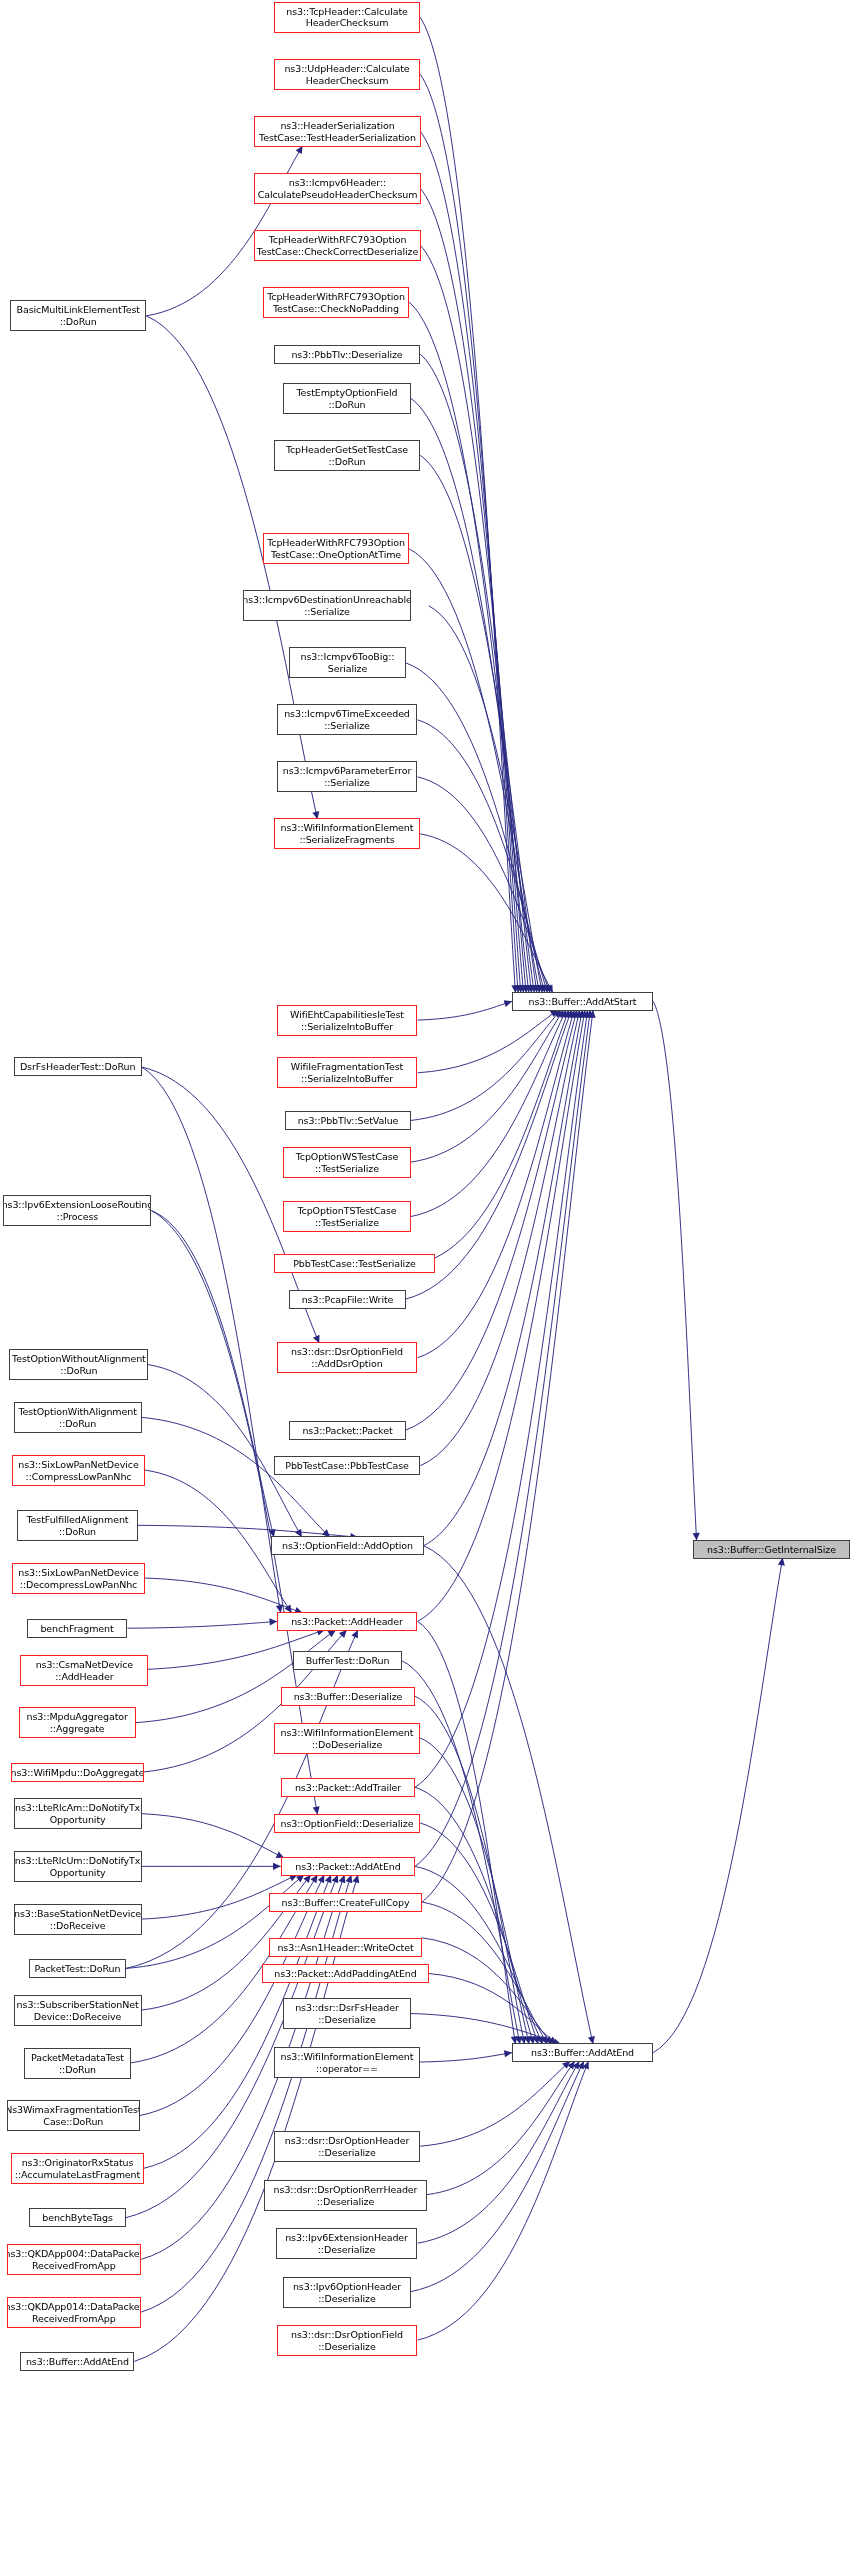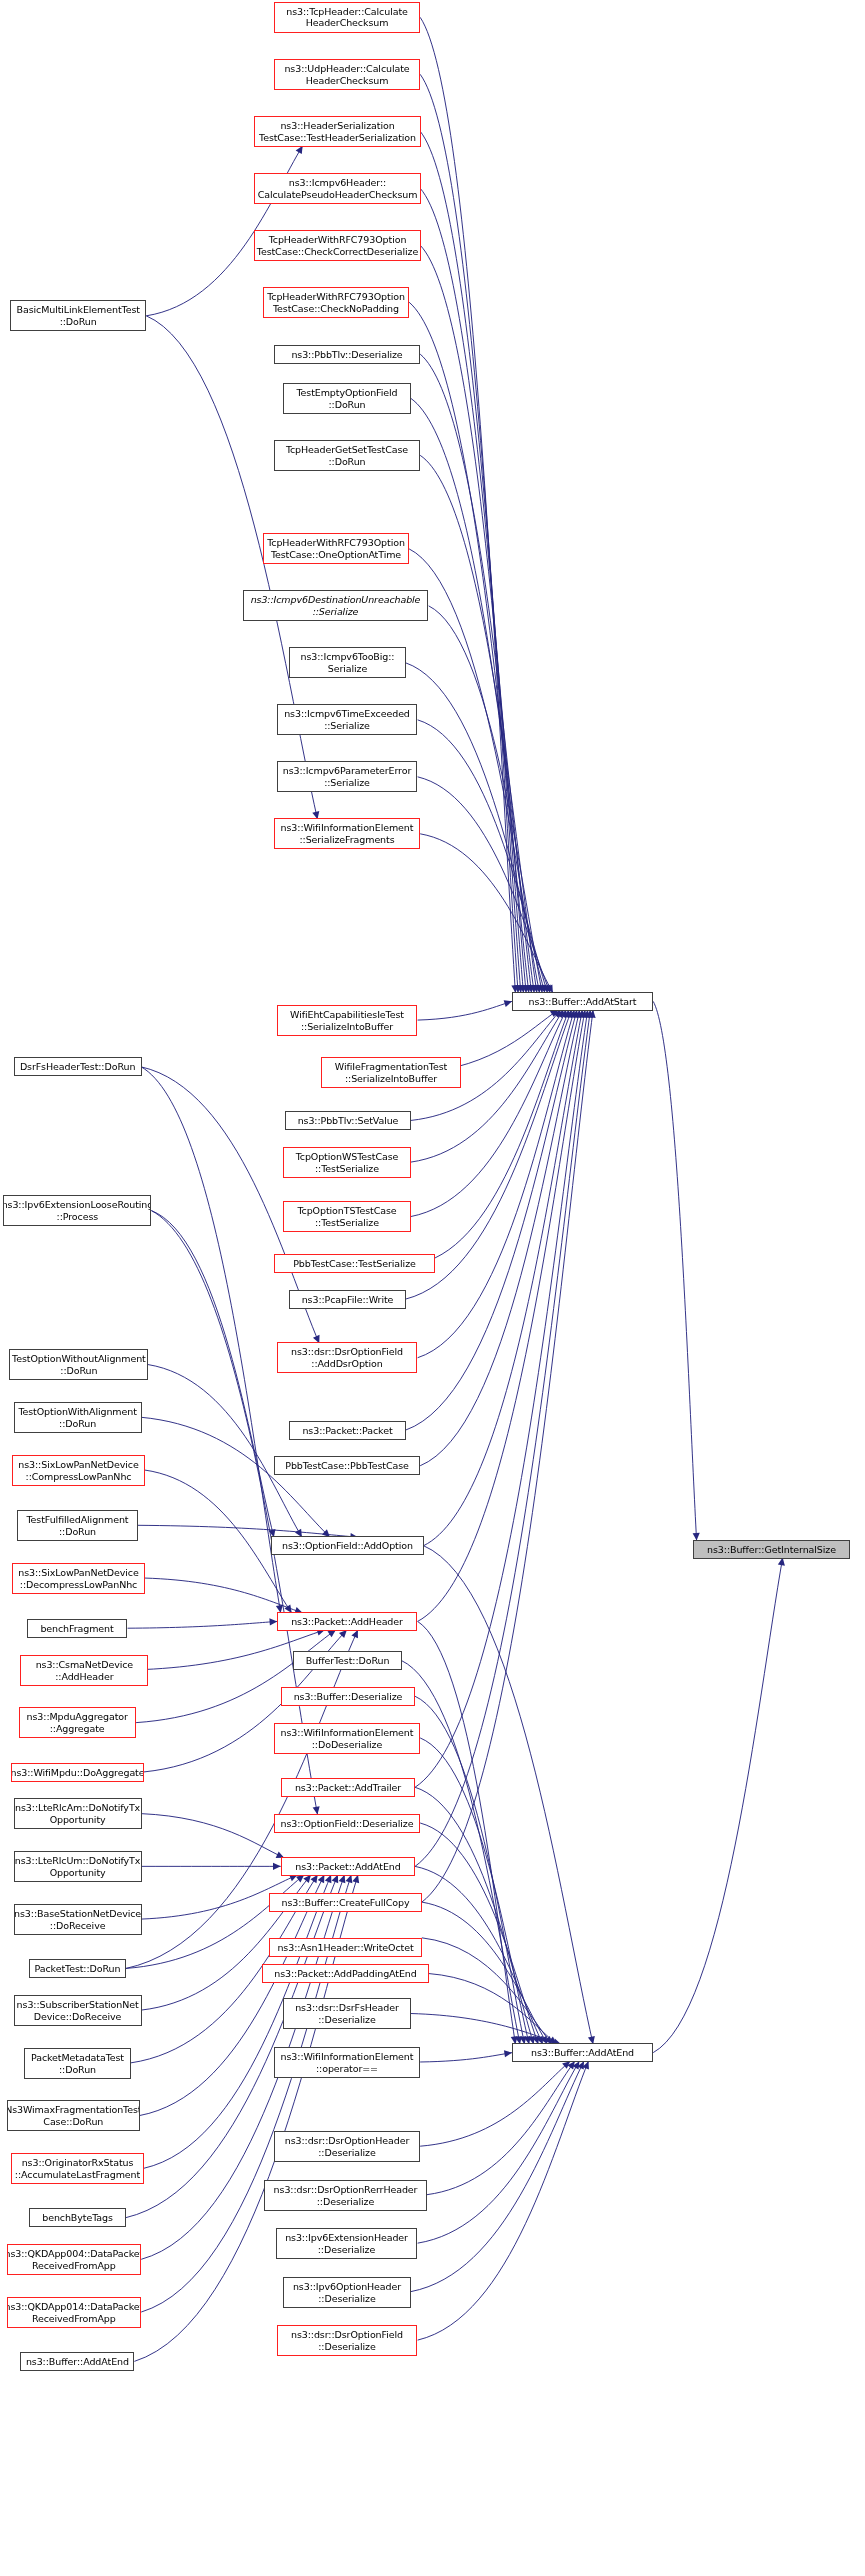--- a/index.html
+++ b/index.html
@@ -198,36 +198,36 @@
 TestCase::CheckCorrectDeserialize</div>
     <div class="node red" style="left: 263px; top: 287px; width: 146px; height: 31px;">TcpHeaderWithRFC793Option
 TestCase::CheckNoPadding</div>
     <div class="node" style="left: 274px; top: 345px; width: 146px; height: 18.7px;">ns3::PbbTlv::Deserialize</div>
     <div class="node" style="left: 283px; top: 383px; width: 128px; height: 31px;">TestEmptyOptionField
 ::DoRun</div>
     <div class="node" style="left: 274px; top: 440px; width: 146px; height: 31px;">TcpHeaderGetSetTestCase
 ::DoRun</div>
     <div class="node red" style="left: 263px; top: 533px; width: 146px; height: 31px;">TcpHeaderWithRFC793Option
 TestCase::OneOptionAtTime</div>
-    <div class="node" style="left: 243px; top: 590px; width: 185px; height: 31px; font-style: italic;">ns3::Icmpv6DestinationUnreachable
+    <div class="node" style="left: 243px; top: 590px; width: 168px; height: 31px;">ns3::Icmpv6DestinationUnreachable
 ::Serialize</div>
     <div class="node" style="left: 289px; top: 647px; width: 117px; height: 31px;">ns3::Icmpv6TooBig::
 Serialize</div>
     <div class="node" style="left: 277px; top: 704px; width: 140px; height: 31px;">ns3::Icmpv6TimeExceeded
 ::Serialize</div>
     <div class="node" style="left: 277px; top: 761px; width: 140px; height: 31px;">ns3::Icmpv6ParameterError
 ::Serialize</div>
     <div class="node red" style="left: 274px; top: 818px; width: 146px; height: 31px;">ns3::WifiInformationElement
 ::SerializeFragments</div>
     <div class="node" style="left: 512px; top: 992px; width: 141px; height: 18.7px;">ns3::Buffer::AddAtStart</div>
     <div class="node hl" style="left: 693px; top: 1540px; width: 157px; height: 18.7px;">ns3::Buffer::GetInternalSize</div>
     <div class="node" style="left: 512px; top: 2043px; width: 141px; height: 18.7px;">ns3::Buffer::AddAtEnd</div>
     <div class="node red" style="left: 277px; top: 1005px; width: 140px; height: 31px;">WifiEhtCapabilitiesIeTest
 ::SerializeIntoBuffer</div>
-    <div class="node red" style="left: 277px; top: 1057px; width: 140px; height: 31px; margin-left: 44px;">WifiIeFragmentationTest
+    <div class="node red" style="left: 277px; top: 1057px; width: 140px; height: 31px;">WifiIeFragmentationTest
 ::SerializeIntoBuffer</div>
     <div class="node" style="left: 285px; top: 1111px; width: 126px; height: 18.7px;">ns3::PbbTlv::SetValue</div>
     <div class="node red" style="left: 283px; top: 1147px; width: 128px; height: 31px;">TcpOptionWSTestCase
 ::TestSerialize</div>
     <div class="node red" style="left: 283px; top: 1201px; width: 128px; height: 31px;">TcpOptionTSTestCase
 ::TestSerialize</div>
     <div class="node red" style="left: 274px; top: 1254px; width: 161px; height: 18.7px;">PbbTestCase::TestSerialize</div>
     <div class="node" style="left: 289px; top: 1290px; width: 117px; height: 18.7px;">ns3::PcapFile::Write</div>
     <div class="node red" style="left: 277px; top: 1342px; width: 140px; height: 31px;">ns3::dsr::DsrOptionField
 ::AddDsrOption</div>

